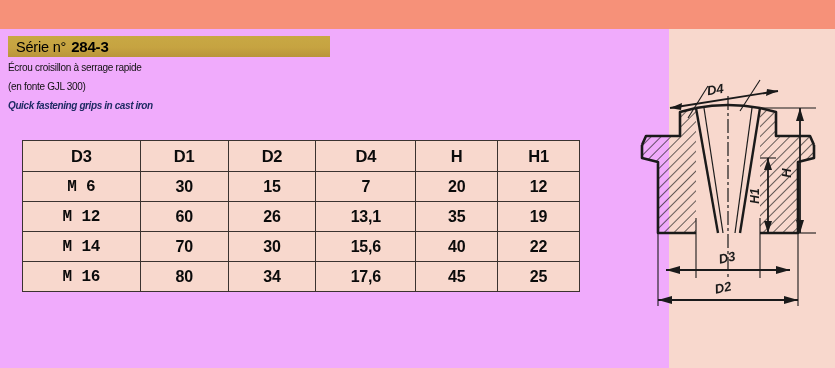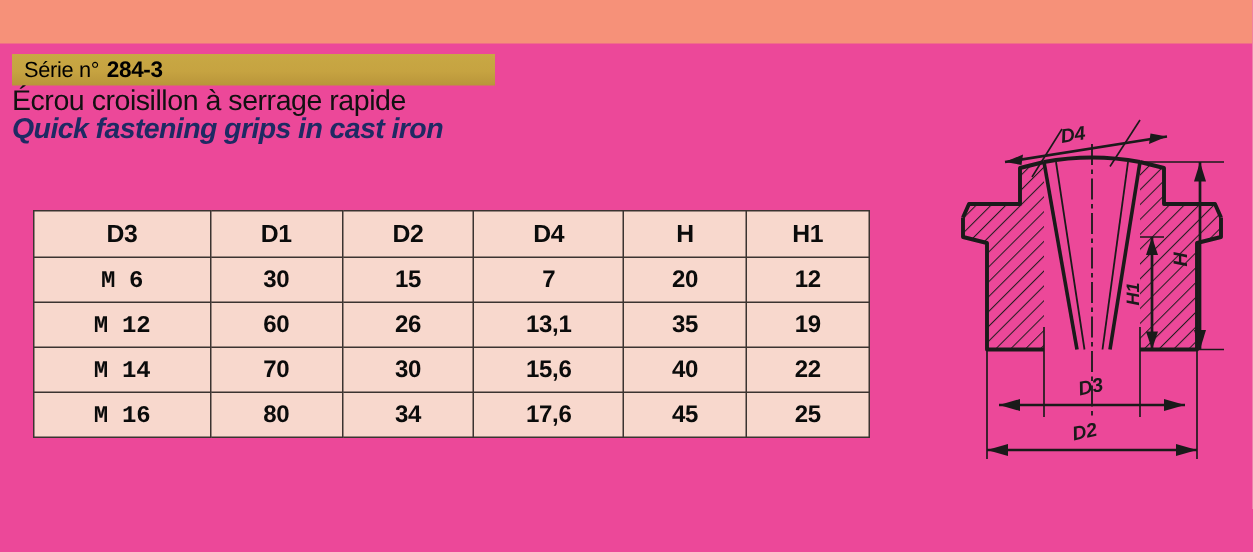--- a/index.html
+++ b/index.html
@@ -9,23 +9,23 @@
   body {
     width: 835px;
     height: 368px;
     background: #f8d8cd;
     font-family: "Liberation Sans", sans-serif;
     overflow: hidden;
     position: relative;
   }
   #page {
     position: relative;
-    width: 835px;
+    width: 669px;
     height: 368px;
-    background: #ec4899;
+    background: #f0abfc;
   }
   
   #top-band {
     position: absolute;
     left: 0; top: 0;
     width: 835px;
     height: 29px;
     background: #f69179;
   }
   
@@ -50,21 +50,21 @@
     letter-spacing: -0.2px;
   }
   #serie-band .num {
     font-size: 15px;
     font-weight: bold;
     margin-left: 5px;
     letter-spacing: -0.2px;
     text-align: center;
   }
   .subline {
-    font-size: 19px;
+    font-size: 10px;
     color: #111;
     line-height: 17px;
     margin-top: 2px;
     letter-spacing: -0.3px;
     white-space: nowrap;
   }
   .subline.en {
     font-style: italic;
     font-weight: bold;
     color: #1e2a63;
@@ -123,20 +123,21 @@
 <div id="page">
 
   <div id="top-band"></div>
 
   <div id="header">
     <div id="serie-band">
       <span class="lbl">Série n°</span>
       <span class="num">284-3</span>
     </div>
     <div class="subline">Écrou croisillon à serrage rapide</div>
+    <div class="subline">(en fonte GJL 300)</div>
     <div class="subline en">Quick fastening grips in cast iron</div>
   </div>
 
   <div id="spec-table-wrap">
     <table class="spec">
       <colgroup>
         <col class="c0">
           <col class="c1">
           <col class="c2">
           <col class="c3">

